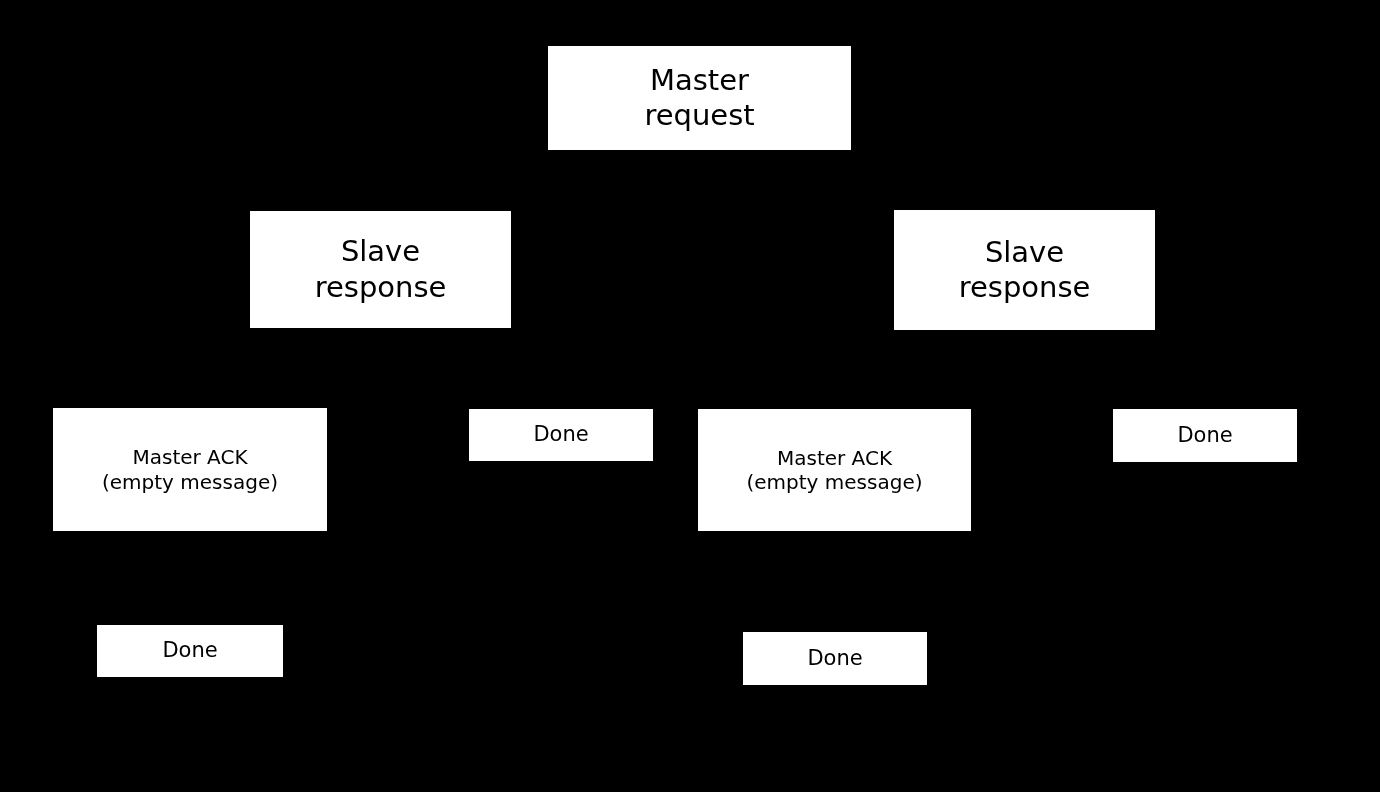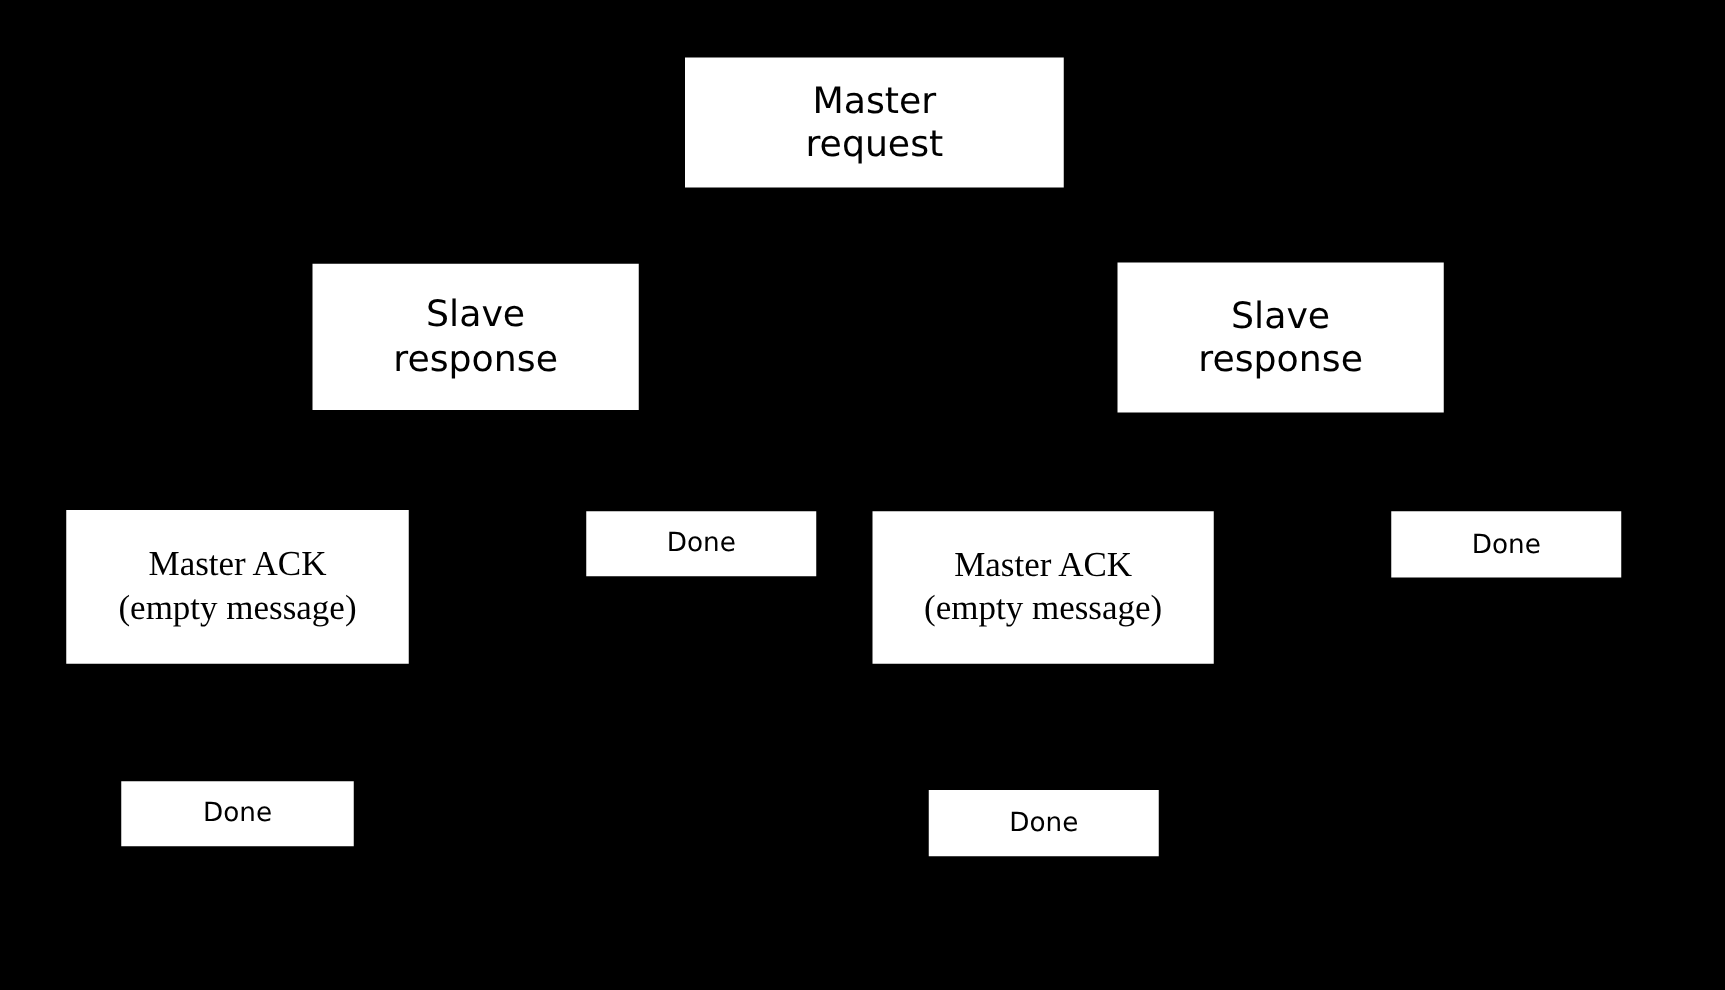--- a/index.html
+++ b/index.html
@@ -22,21 +22,21 @@
     display: flex;
     align-items: center;
     justify-content: center;
     text-align: center;
     line-height: 1.22;
     box-sizing: border-box;
     white-space: pre-line;
     -webkit-font-smoothing: antialiased;
   }
   .node-lg { font-size: 29px; }
-  .node-md { font-size: 28px; font-family: Liberation Serif, serif; }
+  .node-md { font-size: 20px; }
   .node-sm { font-size: 21px; }
 
   
   #n-master-request { left: 548px; top: 46px;  width: 303px; height: 104px; }
   
   #n-slave-response-left  { left: 250px; top: 211px; width: 261px; height: 117px; }
   #n-slave-response-right { left: 894px; top: 210px; width: 261px; height: 120px; }
   
   #n-master-ack-left   { left: 53px;   top: 408px; width: 274px; height: 123px; }
   #n-done-mid-upper    { left: 469px;  top: 409px; width: 184px; height: 52px;  }

